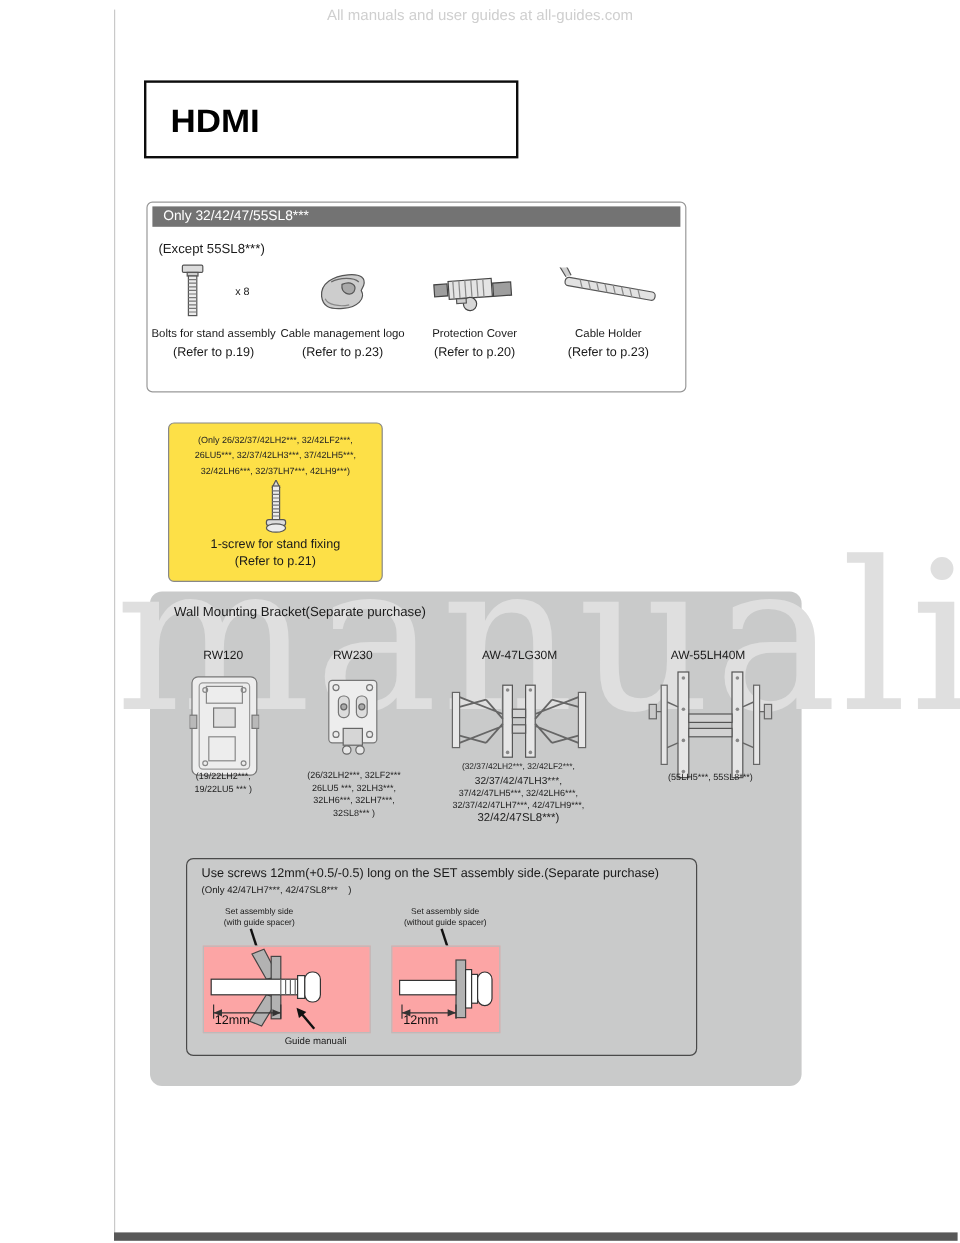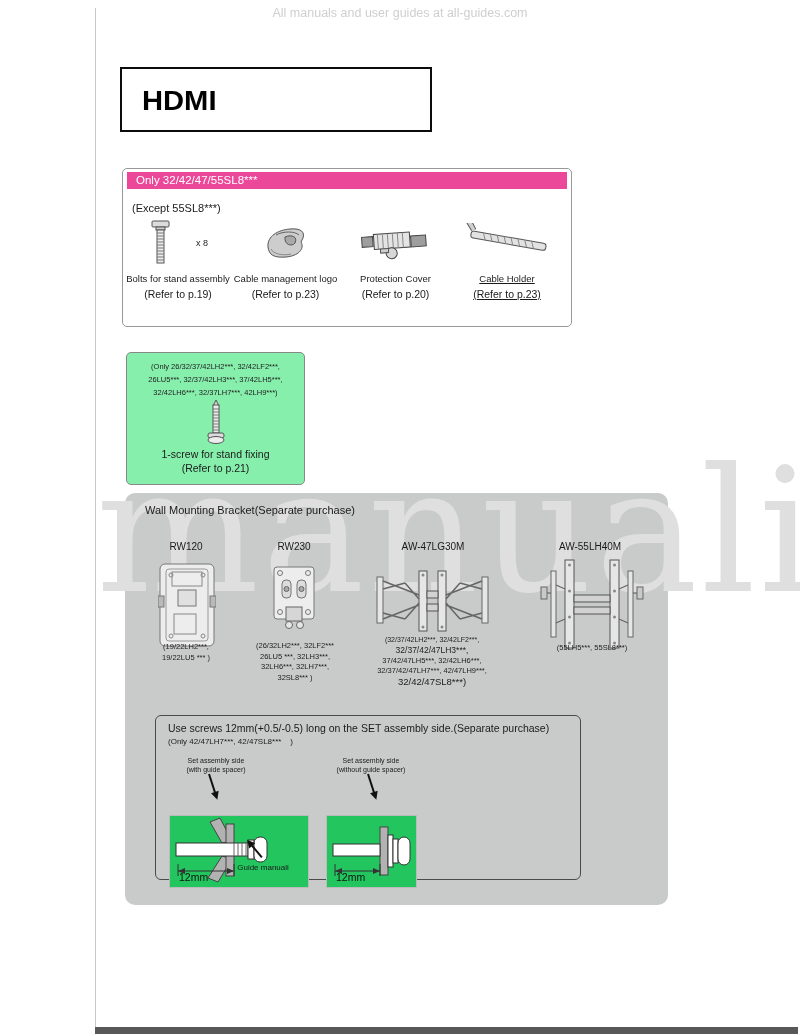--- a/index.html
+++ b/index.html
@@ -15,34 +15,34 @@
 
   
   .hdmi-box{position:absolute;left:120px;top:67px;width:308px;height:61px;border:2px solid #0c0c0c;background:#fff;}
   .hdmi-logo{position:absolute;left:20px;top:17px;font-size:27px;font-weight:800;letter-spacing:0px;
              color:#000;transform:scaleX(1.08);transform-origin:left;}
   .hdmi-text{position:absolute;left:94px;top:9px;font-size:9.5px;line-height:14.5px;color:#222;}
 
   
   .acc-box{position:absolute;left:122px;top:168px;width:448px;height:157px;
            border:1px solid #999;border-radius:5px;background:#fff;}
-  .acc-header{position:absolute;left:4px;top:3px;right:4px;height:17px;background:#ec4899;
+  .acc-header{position:absolute;left:4px;top:3px;right:4px;height:17px;background:#737373;
               color:#fff;font-size:11.5px;line-height:17px;padding-left:9px;}
   .acc-except{position:absolute;left:9px;top:33px;font-size:11px;}
   .acc-item{position:absolute;top:48px;height:106px;text-align:center;}
   .acc-i1{left:0;width:110px;} .acc-i2{left:105px;width:115px;}
-  .acc-i3{left:215px;width:115px;} .acc-i4{left:325px;width:118px;text-decoration:underline;}
+  .acc-i3{left:215px;width:115px;} .acc-i4{left:325px;width:118px;}
   .acc-icon{height:52px;display:flex;align-items:center;justify-content:center;gap:22px;}
   .acc-qty{font-size:9px;color:#222;}
   .acc-label{font-size:9.5px;line-height:11.5px;margin-top:4px;}
   .acc-refer{font-size:10.5px;margin-top:3px;}
 
   
-  .sfb{position:absolute;left:126px;top:352px;width:177px;height:131px;border:1px solid #888;
-       border-radius:5px;background:#86efac;text-align:center;z-index:3;}
+  .sfb{position:absolute;left:140px;top:352px;width:177px;height:131px;border:1px solid #888;
+       border-radius:5px;background:#fde047;text-align:center;z-index:3;}
   .sfb-models{margin-top:7px;font-size:7.5px;line-height:13px;color:#222;}
   .sfb-icon{height:46px;display:flex;align-items:center;justify-content:center;margin-top:1px;}
   .sfb-label{font-size:10.5px;margin-top:2px;}
   .sfb-refer{font-size:10.5px;margin-top:2px;}
 
   
   .watermark{position:absolute;left:96px;top:446px;z-index:2;font-family:"DejaVu Serif","Liberation Serif",serif;
              font-size:172px;line-height:1;color:#dfdfdf;letter-spacing:3px;}
 
   
@@ -60,21 +60,21 @@
   .m3a{font-size:7px;line-height:10px;} .m3b{font-size:8.5px;line-height:11px;}
   .m3c{font-size:7.5px;line-height:10px;} .m3d{font-size:7.5px;line-height:10px;}
   .m3e{font-size:9.5px;line-height:12px;}
 
   
   .note{position:absolute;left:30px;top:222px;width:424px;height:163px;border:1.5px solid #4a4a4a;
         border-radius:6px;}
   .note-title{position:absolute;left:12px;top:6px;font-size:10.5px;}
   .note-sub{position:absolute;left:12px;top:21px;font-size:8px;}
   .dg-label{position:absolute;transform:translateX(-50%);text-align:center;font-size:7px;line-height:9px;}
-  .dg-box{position:absolute;top:72px;height:71px;background:#22c55e;border:1px solid #bbb;margin-top:27px;}
+  .dg-box{position:absolute;top:72px;height:71px;background:#fca5a5;border:1px solid #bbb;}
   .dg-dim{position:absolute;font-size:10.5px;color:#111;}
   .callout{position:absolute;left:107px;top:147px;transform:translateX(-50%);font-size:8px;}
 
   
   .arrow{position:absolute;width:2px;background:#111;transform-origin:top center;}
   .arrow.down::after{content:"";position:absolute;left:-3.5px;bottom:-7px;
        border:4.5px solid transparent;border-top:8px solid #111;}
   .arrow.up::before{content:"";position:absolute;left:-3.5px;top:-7px;
        border:4.5px solid transparent;border-bottom:8px solid #111;}
 

